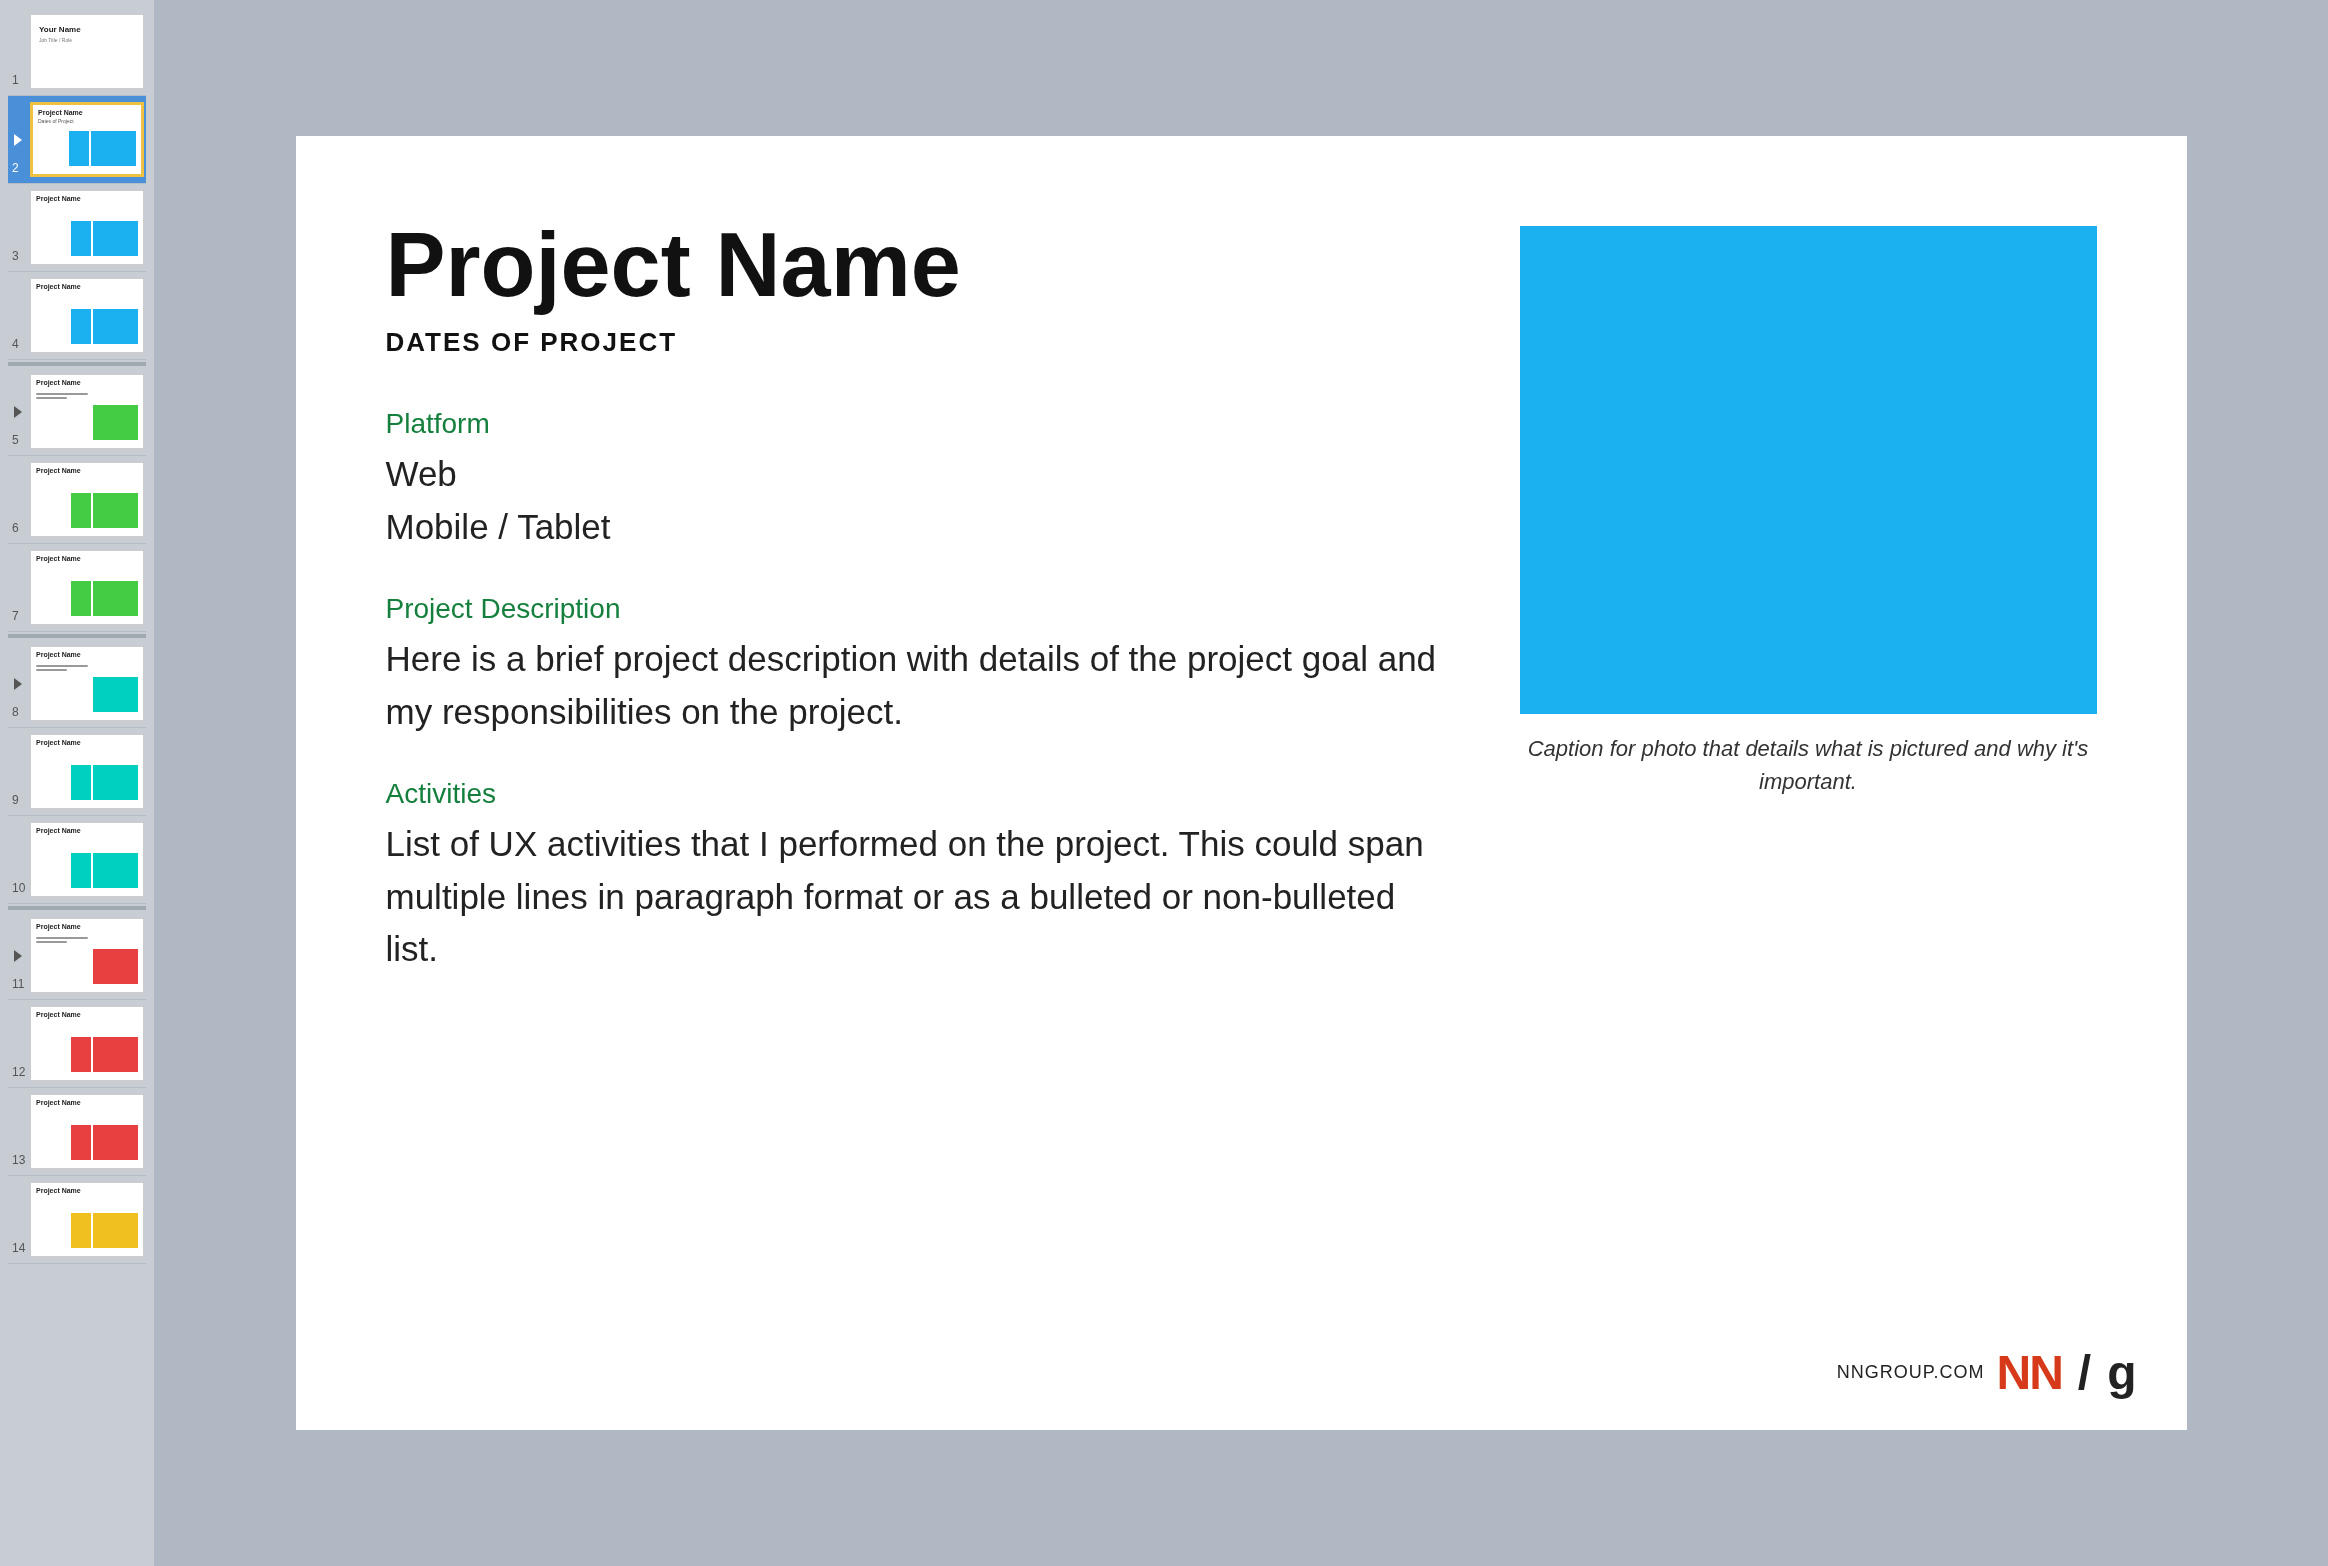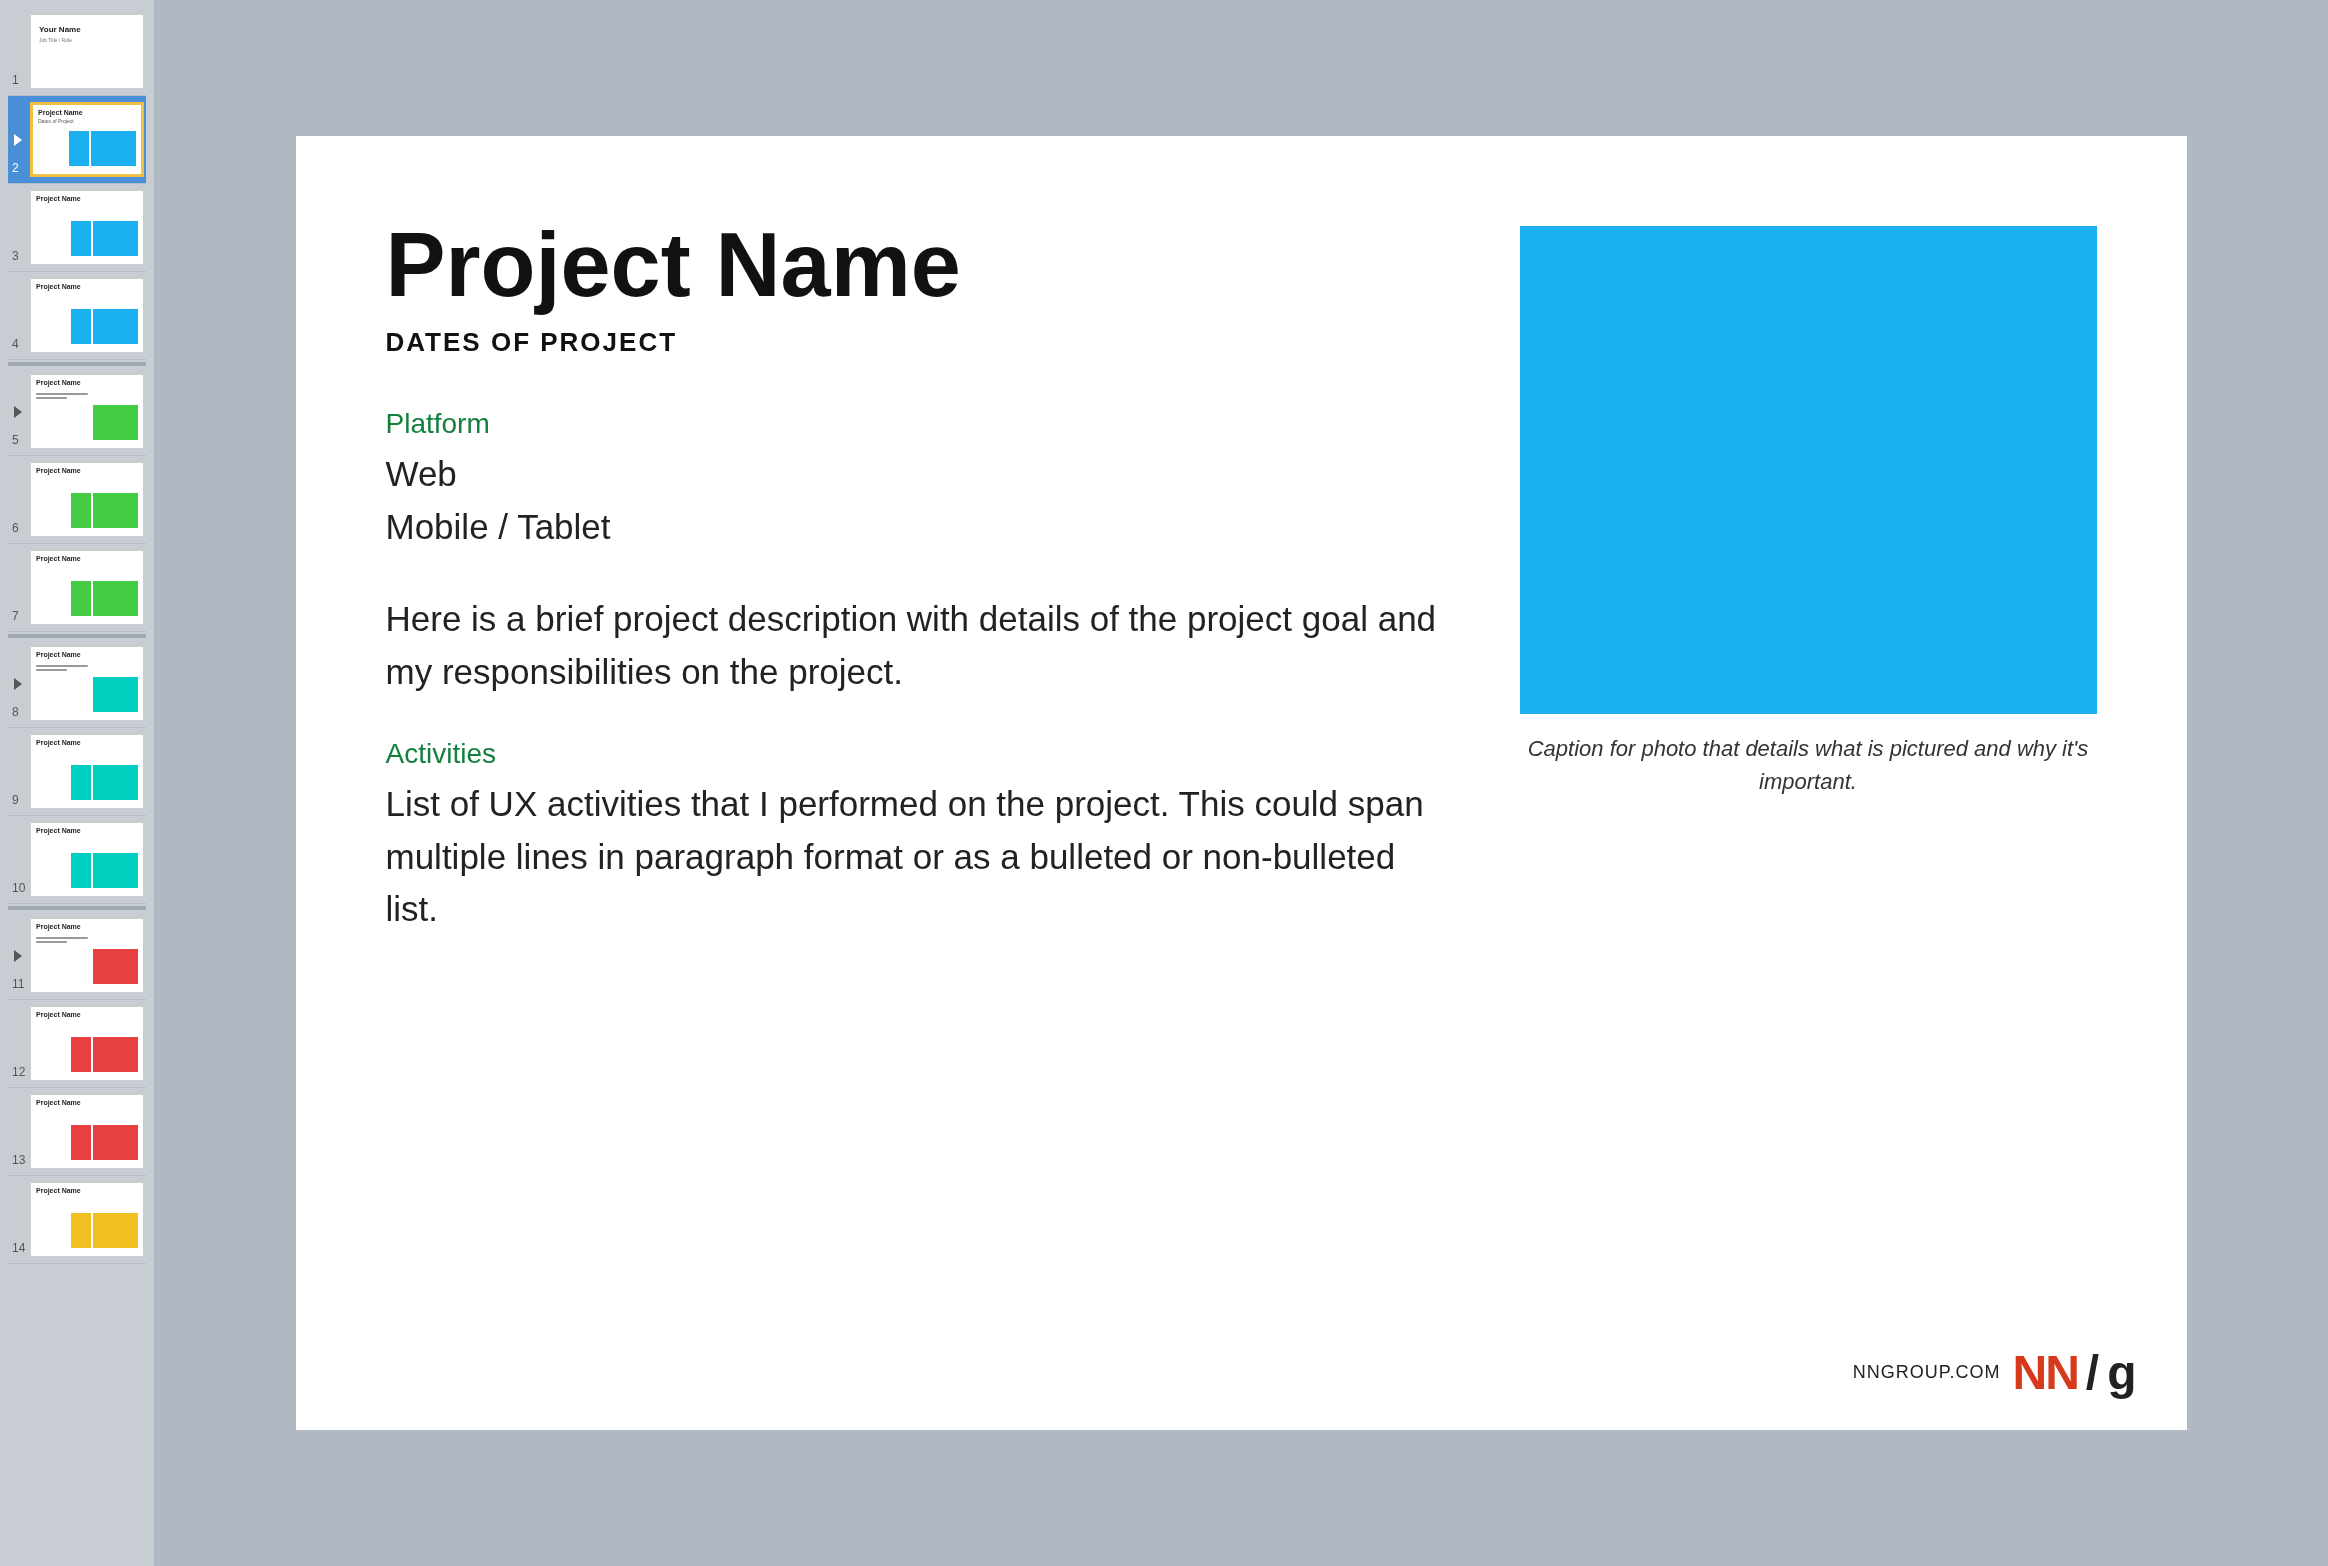--- a/index.html
+++ b/index.html
@@ -211,21 +211,21 @@
     .footer-url {
       font-size: 18px;
       font-weight: normal;
       color: #222;
       letter-spacing: 1px;
     }
 
     .nngroup-logo {
       display: flex;
       align-items: flex-start;
-      gap: 8px;
+      gap: 16px;
     }
 
     .logo-nn {
       font-size: 48px;
       font-weight: 900;
       color: #d63a1a;
       letter-spacing: -2px;
     }
 
     .logo-slash {
@@ -409,20 +409,21 @@
     <div class="slide-content-left">
       <h1 class="project-name-title">Project Name</h1>
       <div class="dates-label">DATES OF PROJECT</div>
 
       <div class="section-title">Platform</div>
       <div class="section-text">
         <span>Web</span><br>
         <span>Mobile / Tablet</span>
       </div>
 
+      <div class="section-title">Project Description</div>
       <div class="section-text">Here is a brief project description with details of the project goal and my responsibilities on the project.</div>
 
       <div class="section-title">Activities</div>
       <div class="section-text">List of UX activities that I performed on the project. This could span multiple lines in paragraph format or as a bulleted or non-bulleted list.</div>
     </div>
 
     <div class="slide-content-right">
       <div class="photo-placeholder"></div>
       <div class="photo-caption">Caption for photo that details what is pictured and why it's important.</div>
     </div>

